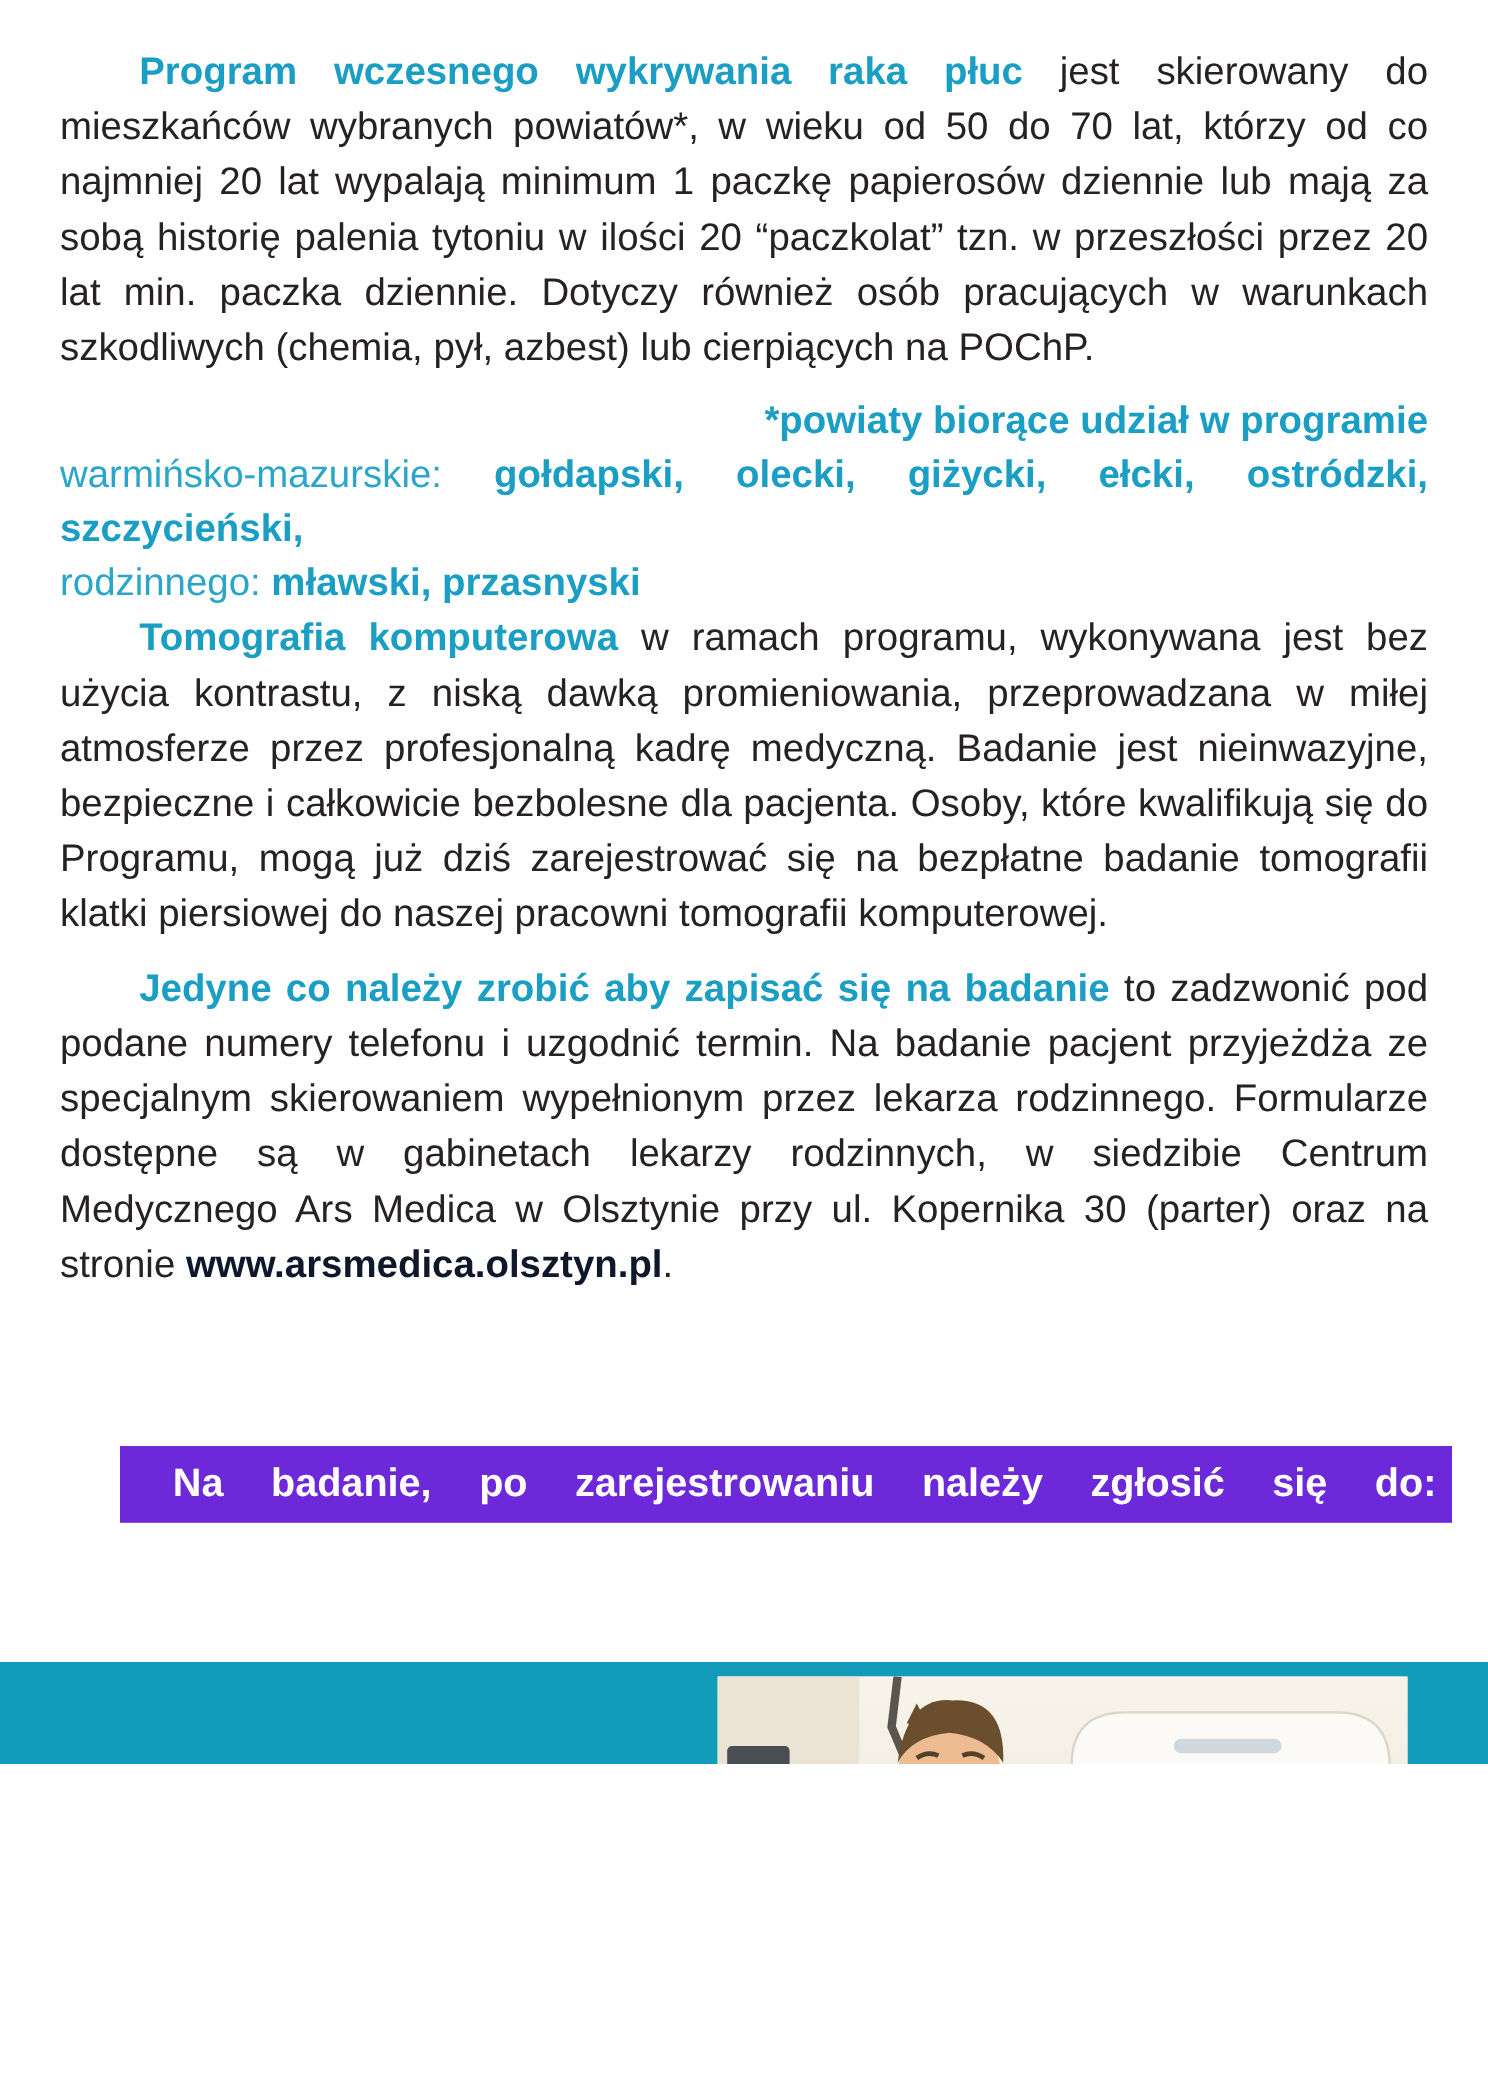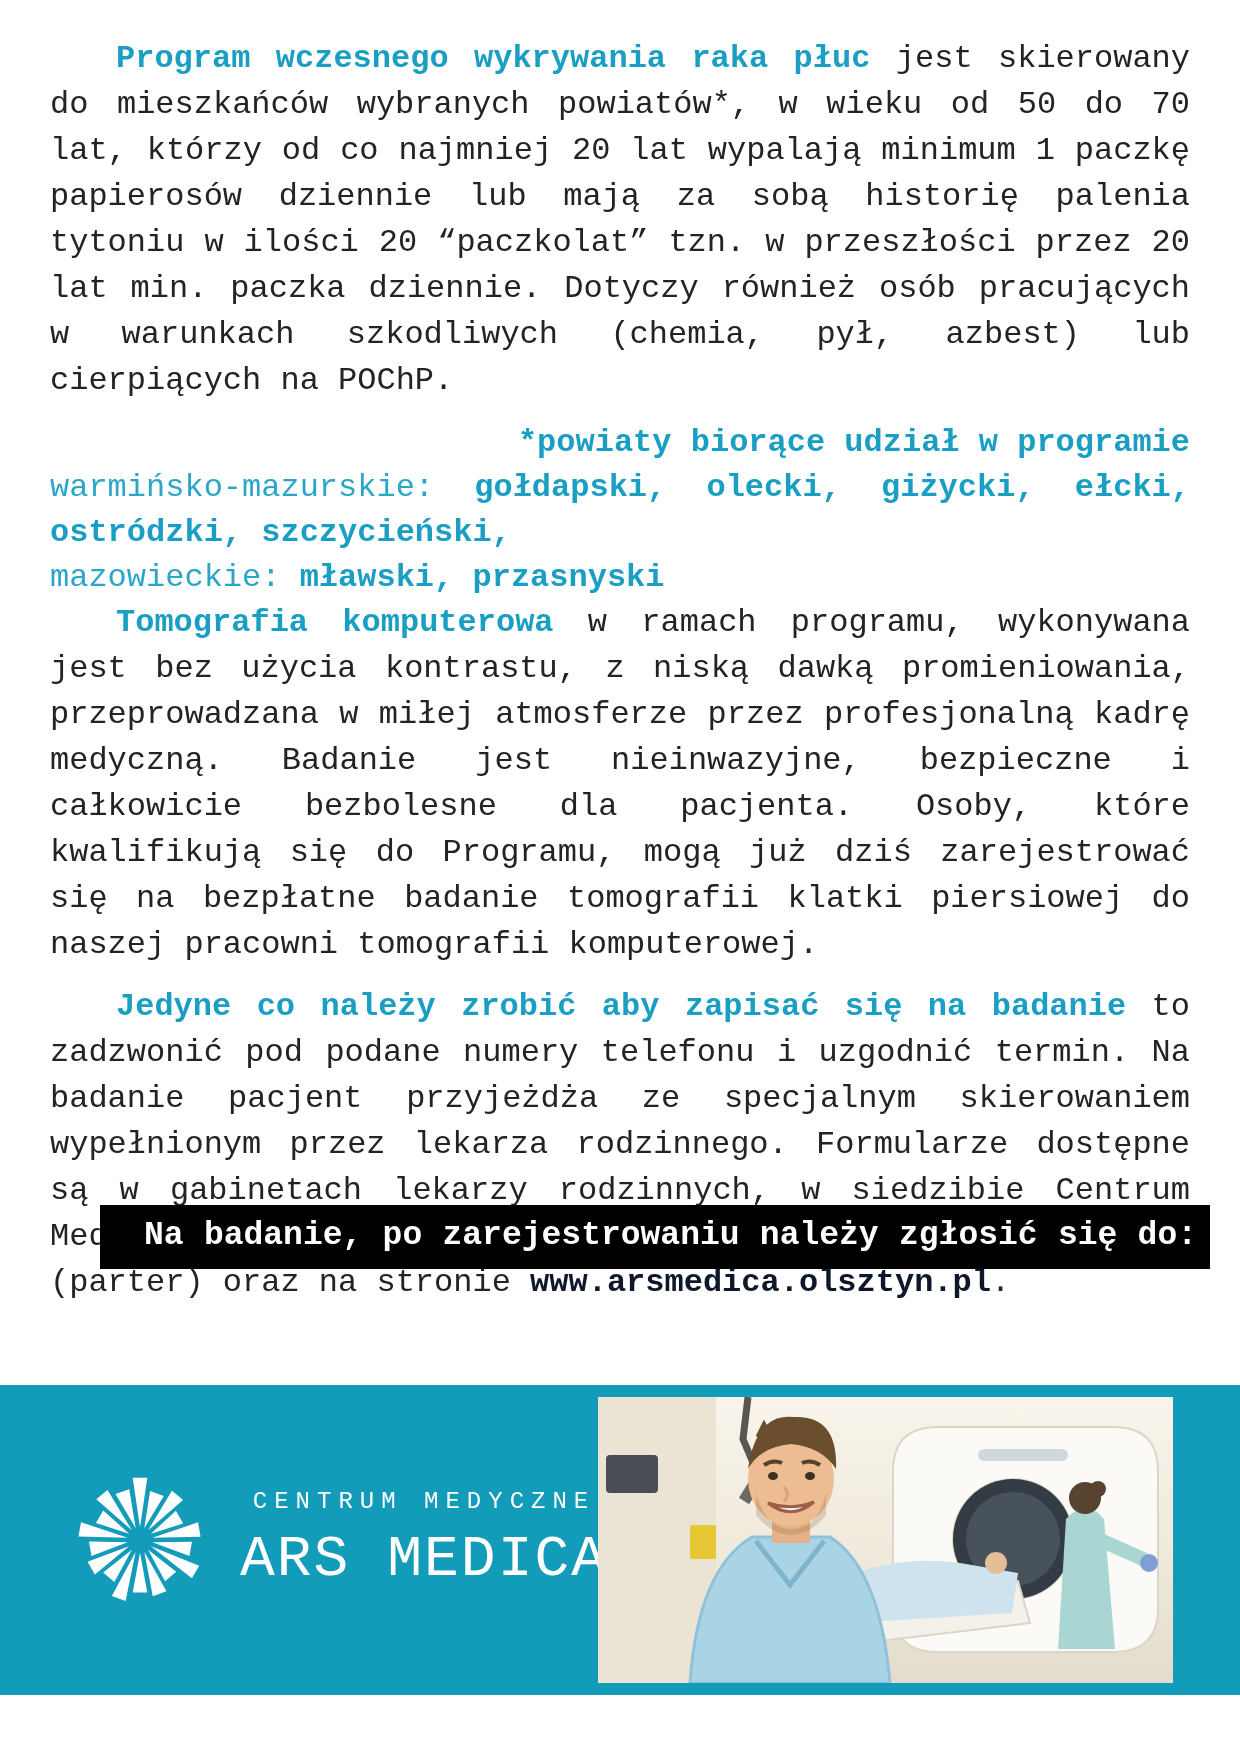--- a/index.html
+++ b/index.html
@@ -1,41 +1,41 @@
 <!DOCTYPE html>
 <html lang="pl"><head>
 <meta charset="utf-8">
 <style>
   * { margin:0; padding:0; box-sizing:border-box; }
   html,body { background:#ffffff; }
   .page {
-    position:relative; width:1240px; height:1748px; margin:0 auto;
+    position:relative; width:1240px; height:1470px; margin:0 auto;
     background:#ffffff; overflow:hidden;
-    font-family:Liberation Mono, monospace;
+    font-family:Liberation Sans, sans-serif;
     color:#262223;
   }
   .content {
     position:absolute; left:50px; right:50px; top:36px;
     font-size:32px; line-height:46px; text-align:justify;
   }
   .para { text-align:justify; }
   .para.indent { text-indent:66px; }
   .para + .para, .districts { margin-top:16px; }
   .lead { color:#1b9ec4; font-weight:bold; }
   .districts { line-height:45px; }
   .districts-heading { color:#1b9ec4; font-weight:bold; text-align:right; }
   .district-line { color:#2ba6c8; text-align:justify; }
   .district-line .items { color:#1b9ec4; font-weight:bold; }
   .link { color:#0f172a; font-weight:bold; text-decoration:none; }
 
   
   .callout { position:absolute; left:0; right:0; top:1205px; color:#ffffff; font-weight:bold; font-size:33px; }
   .callout-line1 {
     margin-left:100px; margin-right:30px; height:64px; line-height:62px;
-    background:#000000; padding:0 13px 0 44px;
+    background:#6d28d9; padding:0 13px 0 44px;
     text-align:justify; text-align-last:justify; white-space:nowrap; overflow:hidden;
   }
   .callout-rest {
     width:1032px; margin-left:33px; margin-top:-10px; position:relative; z-index:-1;
     background:#f6a89b; padding:14px 20px 14px 24px; line-height:45px; text-align:left;
   }
 
   
   .banner { position:absolute; left:0; right:0; top:1385px; height:310px; background:#139bba; }
   .logo-row {
@@ -56,21 +56,21 @@
 
 <div class="page">
 
   <div class="content">
 
     <p class="para indent"><span class="lead">Program wczesnego wykrywania raka płuc</span><span> jest skierowany do mieszkańców wybranych powiatów*, w wieku od 50 do 70 lat, którzy od co najmniej 20 lat wypalają minimum 1 paczkę papierosów dziennie lub mają za sobą historię palenia tytoniu w ilości 20 “paczkolat” tzn. w przeszłości przez 20 lat min. paczka dziennie. Dotyczy również osób pracujących w warunkach szkodliwych (chemia, pył, azbest) lub cierpiących na POChP.</span></p>
 
     <div class="districts">
       <p class="districts-heading">*powiaty biorące udział w programie</p>
       <p class="district-line"><span class="region">warmińsko-mazurskie:</span> <span class="items">gołdapski, olecki, giżycki, ełcki, ostródzki, szczycieński,</span></p>
-      <p class="district-line"><span class="region">mazowieckie:</span> <span class="items">mławski, przasnyski</span></p>
+      <p class="district-line"><span class="region">rodzinnego:</span> <span class="items">mławski, przasnyski</span></p>
     </div>
 
     <p class="para indent"><span class="lead">Tomografia komputerowa</span><span> w ramach programu, wykonywana jest bez użycia kontrastu, z niską dawką promieniowania, przeprowadzana w miłej atmosferze przez profesjonalną kadrę medyczną. Badanie jest nieinwazyjne, bezpieczne i całkowicie bezbolesne dla pacjenta. Osoby, które kwalifikują się do Programu, mogą już dziś zarejestrować się na bezpłatne badanie tomografii klatki piersiowej do naszej pracowni tomografii komputerowej.</span></p>
 
     <p class="para indent"><span class="lead">Jedyne co należy zrobić aby zapisać się na badanie</span><span> to zadzwonić pod podane numery telefonu i uzgodnić termin. Na badanie pacjent przyjeżdża ze specjalnym skierowaniem wypełnionym przez lekarza rodzinnego. Formularze dostępne są w gabinetach lekarzy rodzinnych, w siedzibie Centrum Medycznego Ars Medica w Olsztynie przy ul. Kopernika 30 (parter) oraz na stronie </span><a class="link" href="#">www.arsmedica.olsztyn.pl</a><span>.</span></p>
 
   </div>
 
   <div class="callout">
     <div class="callout-line1">Na badanie, po zarejestrowaniu należy zgłosić się do:</div>

